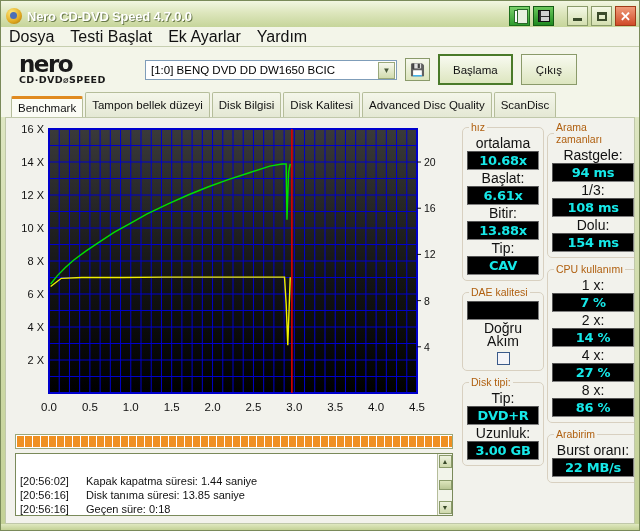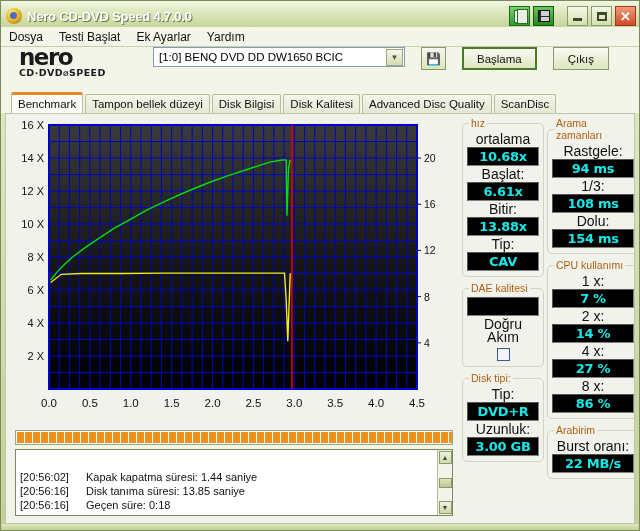--- a/index.html
+++ b/index.html
@@ -71,26 +71,26 @@
   .ico-max{width:10px;height:9px;border:2px solid #3a4a2a;border-top-width:3px;}
 
   
   .menubar {
     height: 20px; flex: 0 0 20px;
     display: flex; align-items: center;
     background: #f3f5e9;
     border-bottom: 1px solid #c7cfb0;
     padding-left: 8px; gap: 16px;
   }
-  .menubar div { font-size: 12px; color: #111; cursor: default; }
+  .menubar div { font-size: 16px; color: #111; cursor: default; }
 
   
   .toolbar {
-    flex: 0 0 45px; display: flex; 
-    padding: 0 8px; gap: 16px;
+    flex: 0 0 45px; display: flex; align-items: center;
+    padding: 0 8px; gap: 8px;
     background: #f3f5e9;
   }
   .logo { width: 128px; flex: 0 0 128px; padding-left: 10px;}
   .logo-nero {
     font-size: 23px; font-weight: bold; color: #1a1a1a;
     letter-spacing: -1.5px; line-height: 20px;
     font-family: "DejaVu Sans", sans-serif;
   }
   .logo-sub {
     font-size: 9.5px; font-weight: bold; color: #1a1a1a;
@@ -113,36 +113,36 @@
     font-size: 8px; color: #4a5a3a;
   }
   .eject-btn {
     width: 25px; height: 23px;
     border: 1px solid #8a9a6a;
     background: linear-gradient(to bottom,#f6f8ee,#dce5bd);
     display:flex;align-items:center;justify-content:center;
     font-size: 12px;
   }
   .act-btn {
-    height: 23px; padding: 0 14px;
+    height: 31px; padding: 0 14px;
     border: 1px solid #8a9a6a;
     background: linear-gradient(to bottom,#f8faf0,#dde6c0);
     font-size: 11.5px; color: #111;
     display:flex;align-items:center;justify-content:center;
   }
   .act-btn.primary { border: 2px solid #4a7a2a; padding: 0 13px; }
 
   
   .tabstrip {
     flex: 0 0 21px; display: flex; align-items: flex-end;
     padding-left: 10px; gap: 2px;
     background: #f3f5e9;
   }
   .tab {
-    height: 19px; padding: 0 6px;
+    height: 25px; padding: 0 6px;
     font-size: 11.5px; color: #111;
     background: linear-gradient(to bottom,#f4f6ea,#e4e8d4);
     border: 1px solid #b5bd9a; border-bottom: none;
     display: flex; align-items: center;
     border-radius: 2px 2px 0 0;
   }
   .tab.active {
     background: #fbfcf5;
     border-top: 3px solid #e08a20;
     height: 21px;

